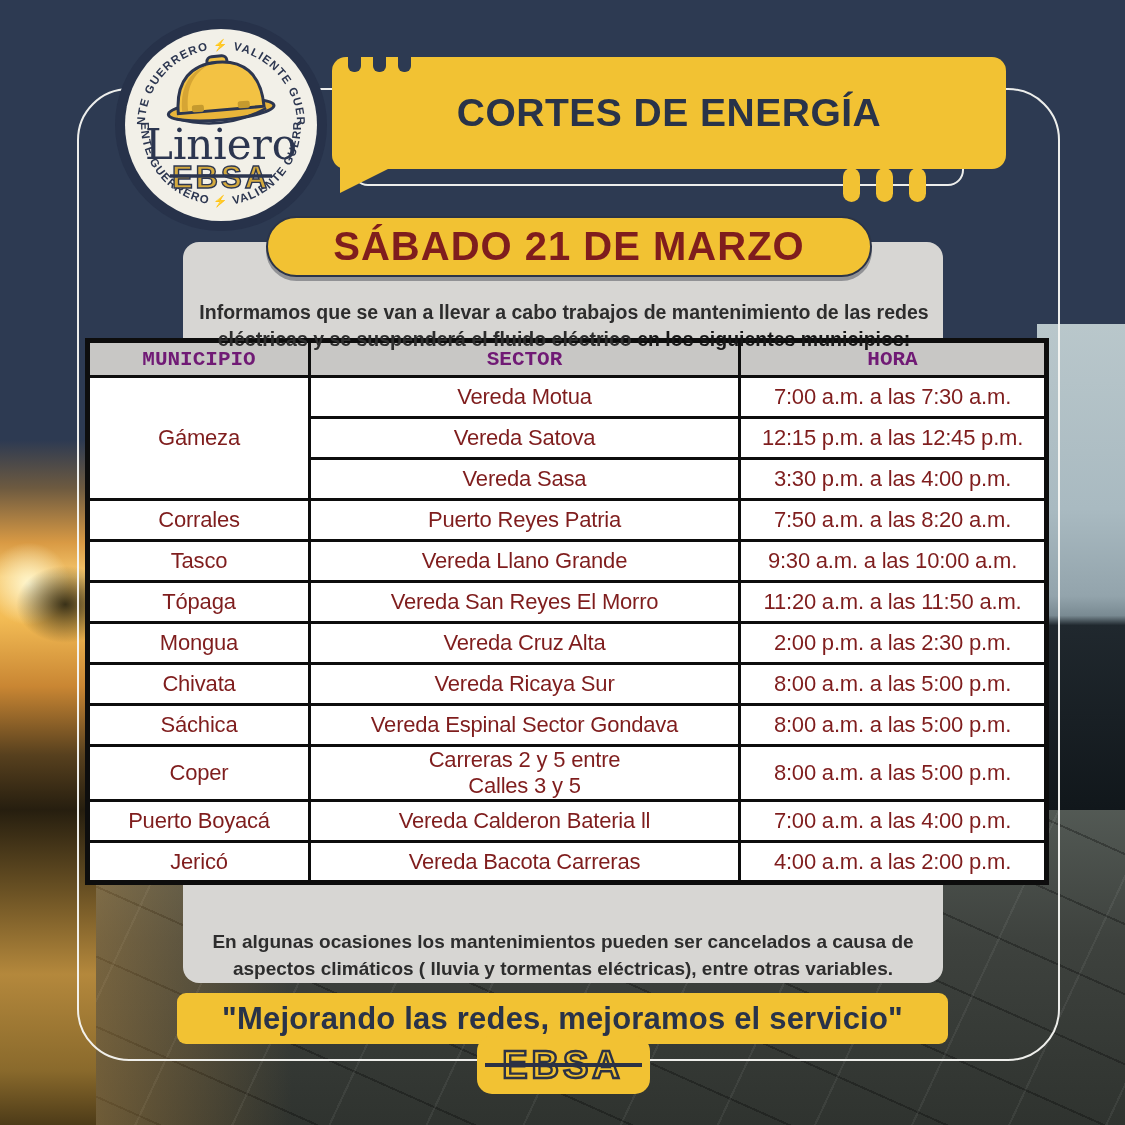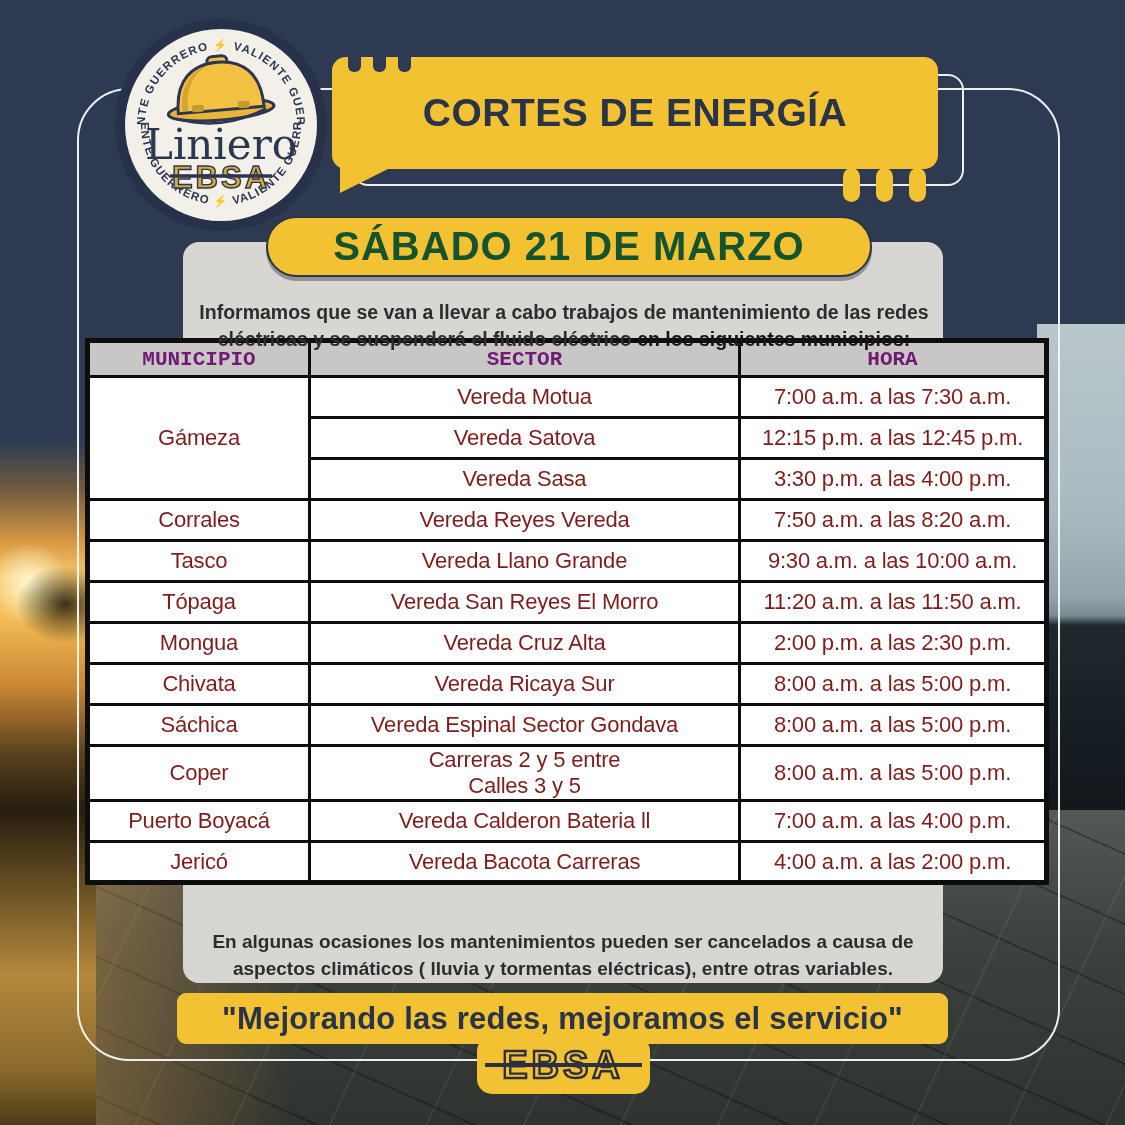--- a/index.html
+++ b/index.html
@@ -35,21 +35,21 @@
     border:2.5px solid rgba(246,246,243,.96); border-radius:52px;
   }
   
   .badge { position:absolute; left:112px; top:16px; width:218px; height:218px; z-index:6; }
   
   .title-outline {
     position:absolute; left:352px; top:74px; width:612px; height:112px; z-index:2;
     border:2.5px solid rgba(246,246,243,.96); border-radius:16px;
   }
   .title-banner {
-    position:absolute; left:332px; top:57px; width:606px; height:112px; z-index:3;
+    position:absolute; left:332px; top:57px; width:674px; height:112px; z-index:3;
     background:#f2c233; border-radius:14px;
     display:flex; flex-direction:column; align-items:center; justify-content:center;
   }
   .title-banner .line {
     font-weight:800; font-size:39px; line-height:1.12; color:#293349; letter-spacing:.5px;
   }
   .tooth {
     position:absolute; top:0; width:13px; height:15px; background:#2d3a52;
     border-radius:0 0 6px 6px;
   }
@@ -59,21 +59,21 @@
     clip-path:polygon(0 0, 100% 0, 0 100%);
   }
   .pill { position:absolute; top:168px; width:17px; height:34px; background:#f2c233; border-radius:9px; z-index:3; }
   .pill.p1 { left:843px; } .pill.p2 { left:876px; } .pill.p3 { left:909px; }
   
   .date-pill {
     position:absolute; left:266px; top:216px; width:606px; height:61px; z-index:5;
     background:#f2c233; border-radius:32px; border:2px solid #2b3448;
     box-shadow:0 4px 0 rgba(15,20,35,.35);
     display:flex; align-items:center; justify-content:center;
-    font-weight:800; font-size:40px; color:#14532d; letter-spacing:1px;
+    font-weight:800; font-size:40px; color:#7f1d1d; letter-spacing:1px;
   }
   
   .gray-panel {
     position:absolute; left:183px; top:242px; width:760px; height:741px; z-index:2;
     background:#d7d6d3; border-radius:16px;
   }
   .intro {
     position:absolute; left:196px; top:282px; width:736px; z-index:5;
     text-align:center; font-size:19.5px; font-weight:600; color:#2d2d2d; line-height:1.38;margin-top:17px;
   }
@@ -195,21 +195,21 @@
         <tr>
           <td>Vereda Satova</td>
           <td>12:15 p.m. a las 12:45 p.m.</td>
         </tr>
         <tr>
           <td>Vereda Sasa</td>
           <td>3:30 p.m. a las 4:00 p.m.</td>
         </tr>
         <tr>
           <td rowspan="1">Corrales</td>
-          <td>Vereda Reyes Vereda</td>
+          <td>Puerto Reyes Patria</td>
           <td>7:50 a.m. a las 8:20 a.m.</td>
         </tr>
         <tr>
           <td rowspan="1">Tasco</td>
           <td>Vereda Llano Grande</td>
           <td>9:30 a.m. a las 10:00 a.m.</td>
         </tr>
         <tr>
           <td rowspan="1">Tópaga</td>
           <td>Vereda San Reyes El Morro</td>

